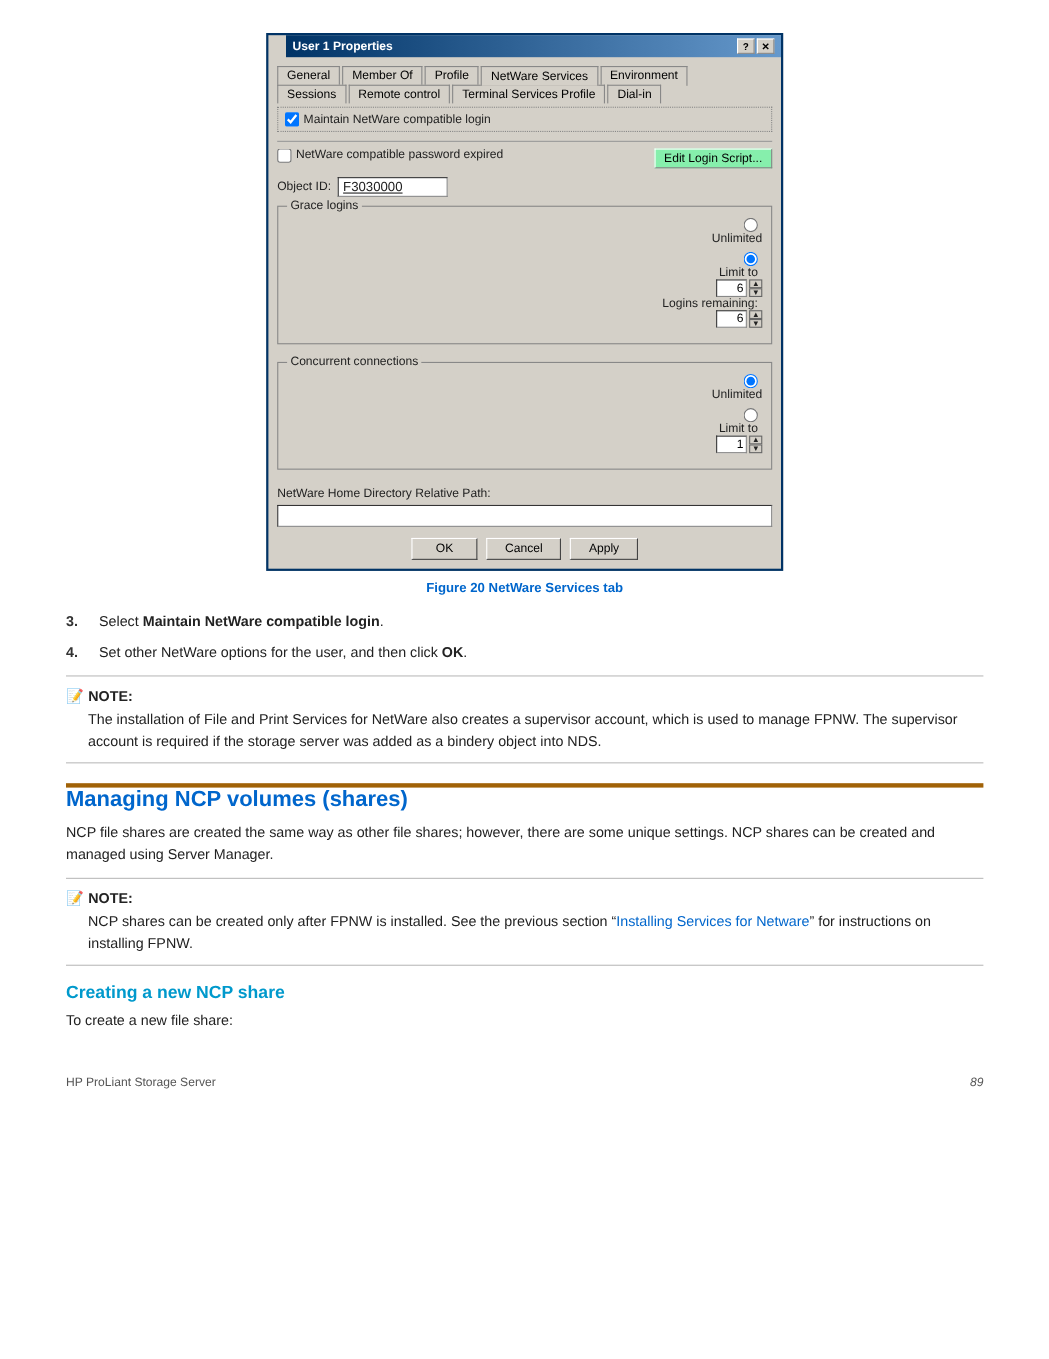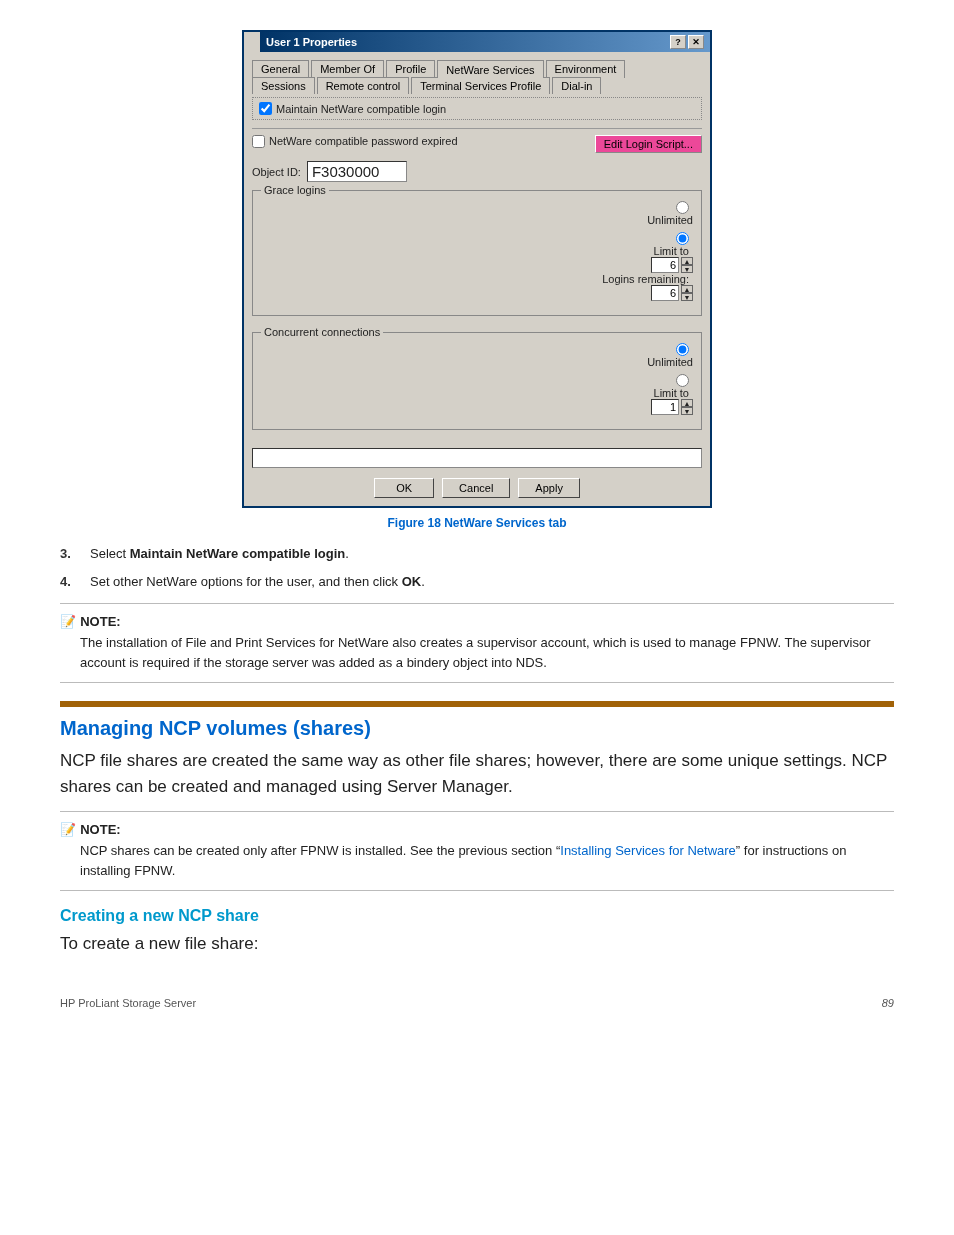--- a/index.html
+++ b/index.html
@@ -126,40 +126,41 @@
 
     .form-row {
       display: flex;
       align-items: flex-start;
       margin-bottom: 8px;
     }
 
     .edit-login-btn {
       margin-left: auto;
       padding: 2px 8px;
-      background: #ec4899;
+      background: #86efac;
       border: 1px solid #888;
       border-top-color: #fff;
       border-left-color: #fff;
       font-size: 11px;
       cursor: pointer;
     }
 
     .object-id-row {
       display: flex;
       align-items: center;
       margin-bottom: 8px;
     }
 
     .object-id-field {
       border: 1px inset #888;
       background: white;
       padding: 1px 4px;
-      font-size: 15px;
+      font-size: 12px;
       width: 100px;
+      text-decoration: underline;
     }
 
     
     .group-box {
       border: 1px solid #888;
       padding: 4px 8px 8px 8px;
       margin-bottom: 16px;
       position: relative;
     }
 
@@ -251,21 +252,21 @@
     .figure-caption {
       color: #0066cc;
       font-size: 12px;
       font-weight: bold;
       text-align: center;
       margin-bottom: 14px;
     }
 
     
     .body-text {
-      font-size: 17px;
+      font-size: 13px;
       margin-bottom: 10px;
       line-height: 1.5;
     }
 
     .step-item {
       display: flex;
       margin-bottom: 8px;
       font-size: 13px;
       line-height: 1.5;
     }
@@ -303,22 +304,21 @@
       line-height: 1.5;
       padding-left: 20px;
     }
 
     
     .section-heading-main {
       color: #0066cc;
       font-size: 20px;
       font-weight: bold;
       margin: 18px 0 8px 0;
-      border-top: 6px solid #a16207;
-      padding-top: 10px;
+      border-top: 4px solid #a16207;
     }
 
     .section-heading-sub {
       color: #0099cc;
       font-size: 16px;
       font-weight: bold;
       margin: 16px 0 6px 0;
     }
 
     
@@ -441,34 +441,35 @@
               <input class="spinner-input" type="text" value="1" style="">
               <div class="spinner-arrows">
                 <div class="spinner-arrow">▲</div>
                 <div class="spinner-arrow">▼</div>
               </div>
             </div>
           </div>
         </div>
 
         <div>
+          <div style="font-size:11px; margin-bottom:2px;">NetWare Home Directory Relative Path:</div>
           <input type="text" class="text-input-field" style="">
         </div>
 
         <div class="dialog-buttons">
           <button class="dialog-btn">OK</button>
           <button class="dialog-btn">Cancel</button>
           <button class="dialog-btn">Apply</button>
         </div>
 
       </div>
     </div>
   </div>
 
-  <p class="figure-caption">Figure 18 NetWare Services tab</p>
+  <p class="figure-caption">Figure 20 NetWare Services tab</p>
 
   <div class="step-item">
     <span class="step-number bold-text">3.</span>
     <span>
       Select <strong>Maintain NetWare compatible login</strong><span>.</span>
     </span>
   </div>
   <div class="step-item">
     <span class="step-number bold-text">4.</span>
     <span>

